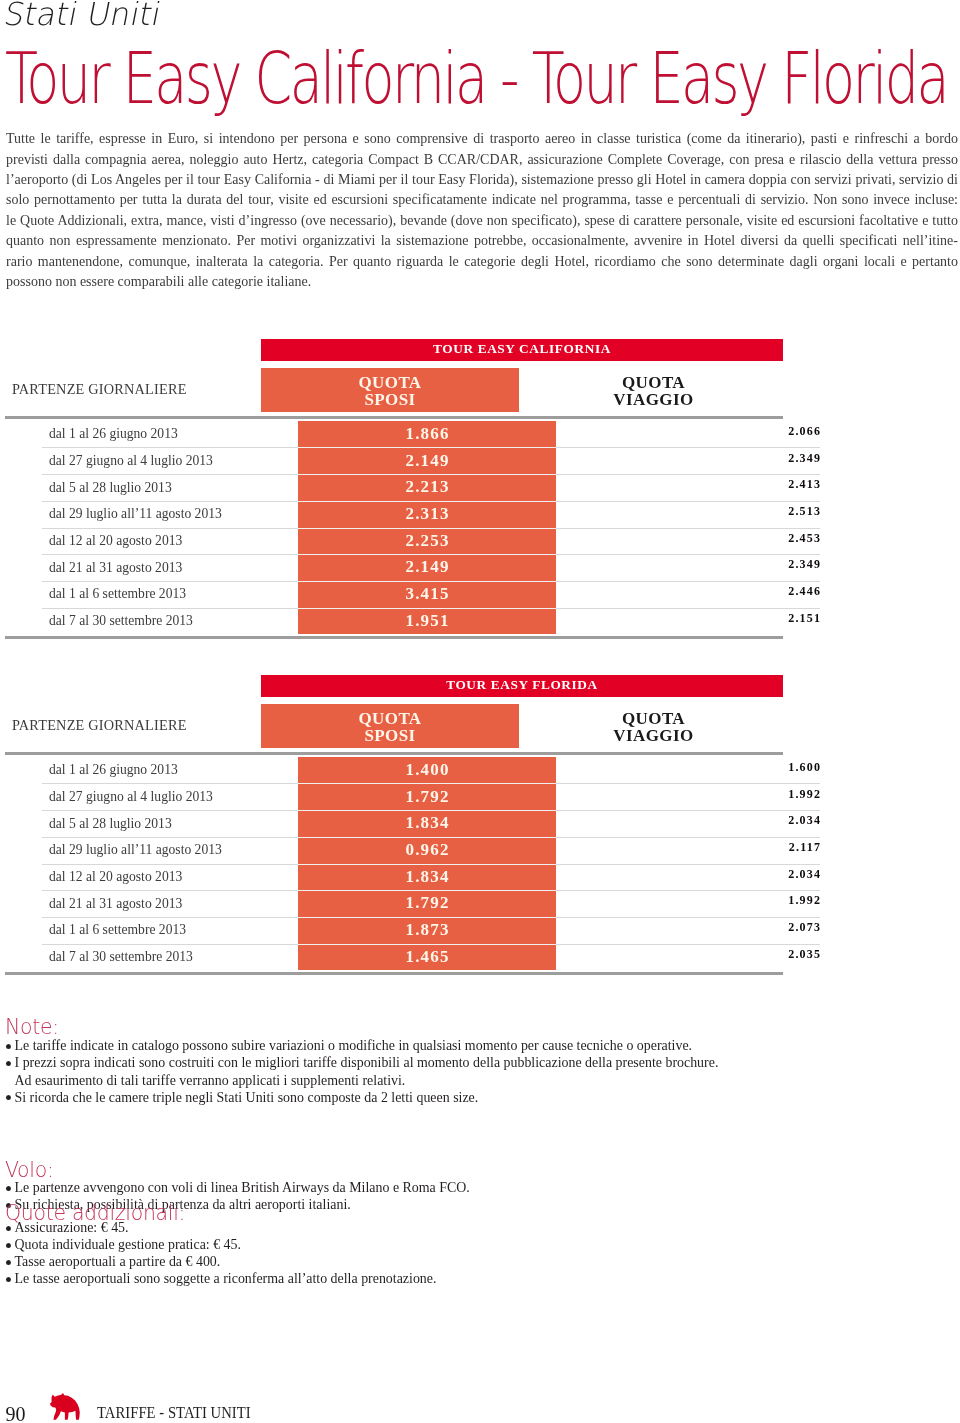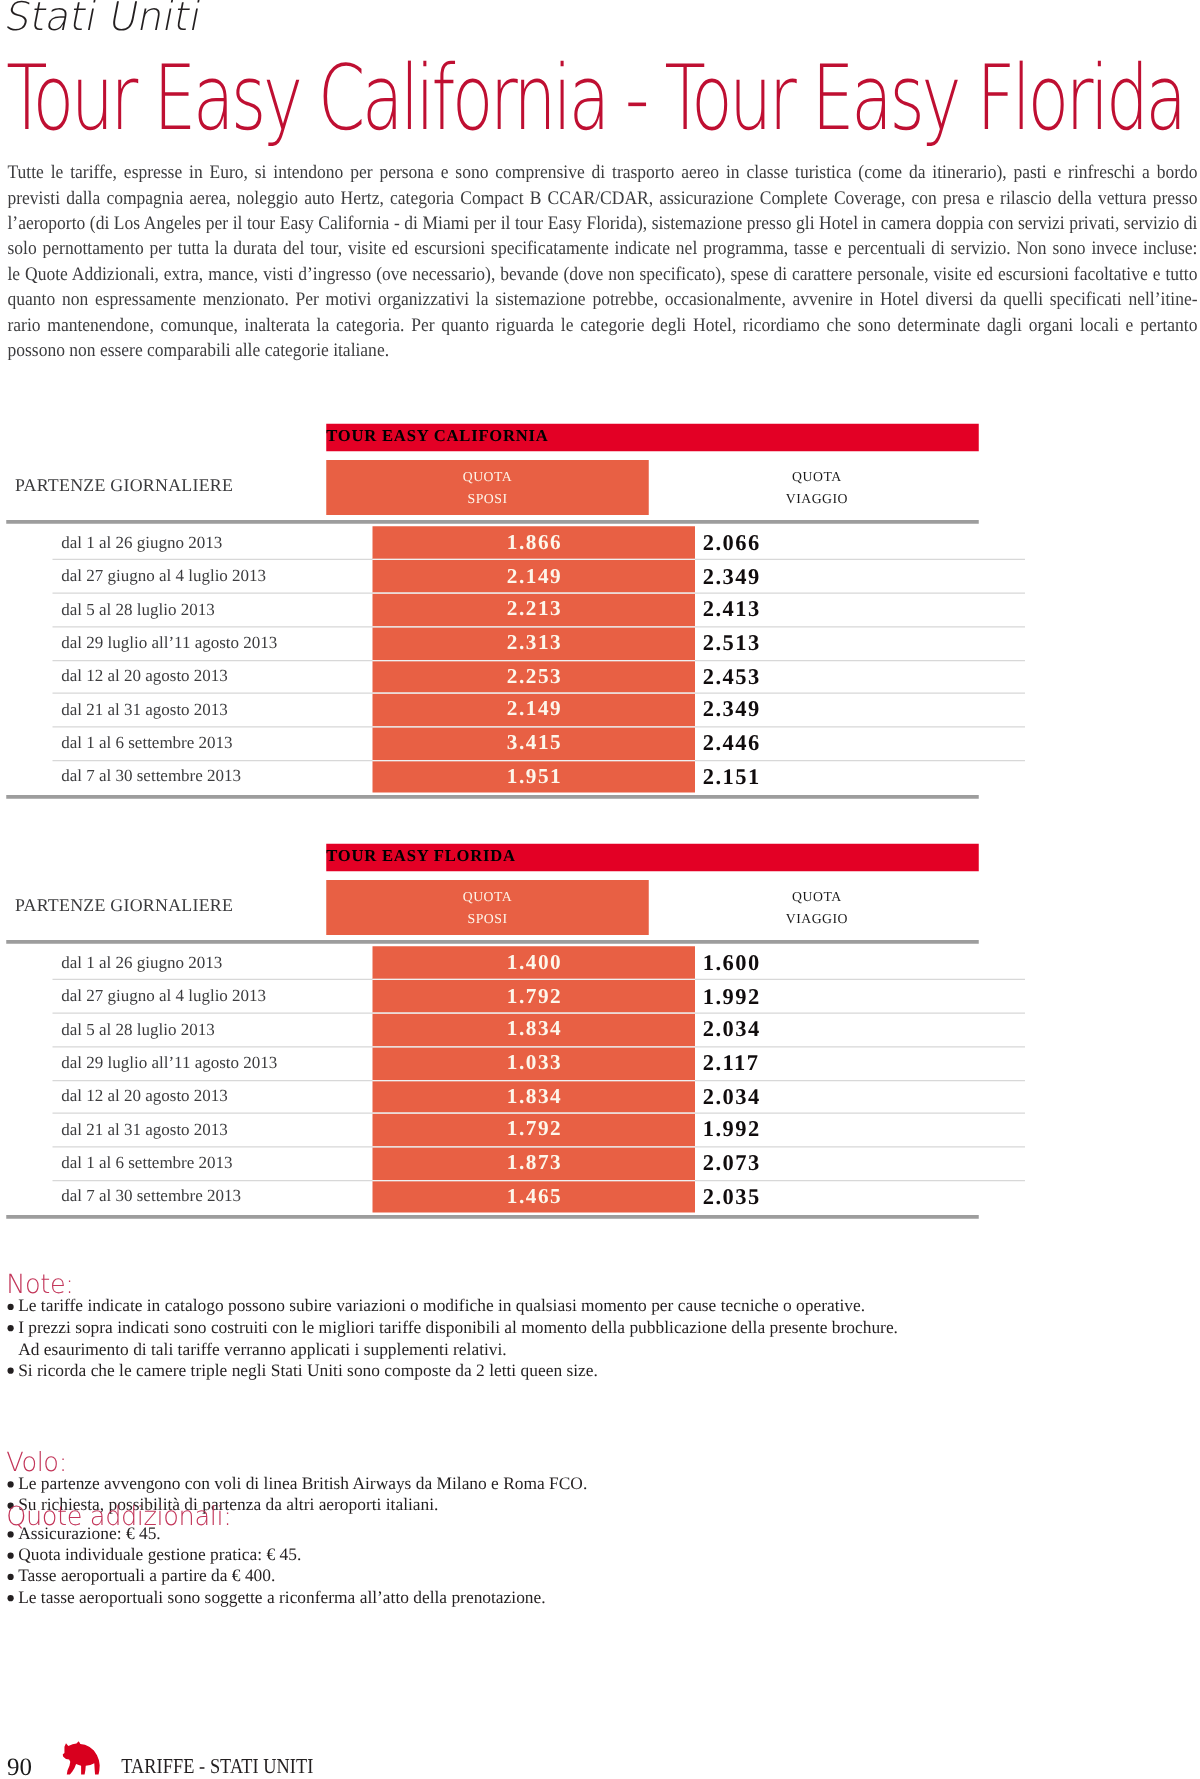--- a/index.html
+++ b/index.html
@@ -22,40 +22,40 @@
   
   .intro{position:absolute;left:6px;top:128.3px;width:1040px;
          transform:scaleX(.91538);transform-origin:left top;
          font-size:15.3px;line-height:20.4px;color:#3c3c3e;}
   .intro p{margin:0;text-align:justify;text-align-last:justify;height:20.4px;}
   .intro p:last-child{text-align-last:left;}
 
   
   .tbl{position:absolute;left:0;width:960px;}
   .banner{position:absolute;left:261px;top:0;width:522px;height:21.5px;background:#e30025;}
-  .banner span{position:absolute;left:0;right:0;top:2px;text-align:left;
-       font-size:13.3px;font-weight:bold;letter-spacing:.62px;color:#000000;}
+  .banner span{position:absolute;left:0;right:0;top:2px;text-align:center;
+       font-size:13.3px;font-weight:bold;letter-spacing:.62px;color:#ffffff;}
   .sposi-head{position:absolute;left:261px;top:29px;width:258px;height:44px;background:#e86044;}
   .hdr-partenze{position:absolute;left:12px;top:41.5px;font-size:14.3px;letter-spacing:.2px;color:#3c3c3e;}
-  .hdr-q{position:absolute;top:35px;text-align:center;font-size:11px;font-weight:normal;
+  .hdr-q{position:absolute;top:35px;text-align:center;font-size:17px;font-weight:bold;
          line-height:17.2px;letter-spacing:.4px;}
   .hdr-sposi{left:261px;width:258px;color:#fdf6ea;}
   .hdr-viaggio{left:524px;width:259px;color:#1a1a1a;}
   .rule{position:absolute;left:5px;width:778px;height:3.5px;background:#9d9d9d;}
   .rows{position:absolute;left:0;top:81.8px;width:960px;padding-left:37px;}
   .row{position:relative;height:26.7px;}
   .row .sep{position:absolute;left:5px;top:0;width:778px;height:1px;background:#d8d8d8;z-index:3;}
   .row .sepo{position:absolute;left:261px;top:0;width:258px;height:1px;
              background:rgba(255,255,255,.62);z-index:4;}
   .row .date{position:absolute;left:12px;top:5.5px;font-size:13.6px;color:#3c3c3e;}
   .row .sposi{position:absolute;left:261px;top:0;width:258px;height:26.8px;background:#e86044;}
   .row .sposi b{position:absolute;left:1.2px;right:0;top:3.2px;text-align:center;font-size:17px;
                 color:#fdf6ea;font-weight:bold;letter-spacing:1.2px;}
-  .row .viaggio{position:absolute;left:525.2px;top:3.2px;width:259px;text-align:left;
-                font-size:18px;font-weight:bold;color:#100c0d;letter-spacing:1.2px;}
+  .row .viaggio{position:absolute;left:525.2px;top:3.2px;width:259px;text-align:right;
+                font-size:12px;font-weight:bold;color:#100c0d;letter-spacing:1.2px;}
 
   
   .noteblk{position:absolute;left:5px;}
   .noteh{font-family:"DejaVu Sans",sans-serif;font-weight:100;font-size:21px;color:#c3365a;
          letter-spacing:-.32px;white-space:nowrap;
          height:21px;line-height:21px;transform:scaleX(.975);transform-origin:left top;}
   .nline{font-size:14px;line-height:17.07px;color:#231f20;white-space:nowrap;
          transform:scaleX(.994);transform-origin:left top;}
   .nline .b{display:inline-block;width:9.6px;position:relative;}
   .nline .bl{position:absolute;left:.6px;top:-6.4px;width:5.2px;height:5.2px;
@@ -202,21 +202,21 @@
             <div class="sposi">
               <b>1.834</b>
             </div>
             <div class="sepo"></div>
             <div class="viaggio">2.034</div>
           </div>
           <div class="row">
             <div class="sep"></div>
             <div class="date">dal 29 luglio all’11 agosto 2013</div>
             <div class="sposi">
-              <b>1.033</b>
+              <b>0.962</b>
             </div>
             <div class="sepo"></div>
             <div class="viaggio">2.117</div>
           </div>
           <div class="row">
             <div class="sep"></div>
             <div class="date">dal 12 al 20 agosto 2013</div>
             <div class="sposi">
               <b>1.834</b>
             </div>

